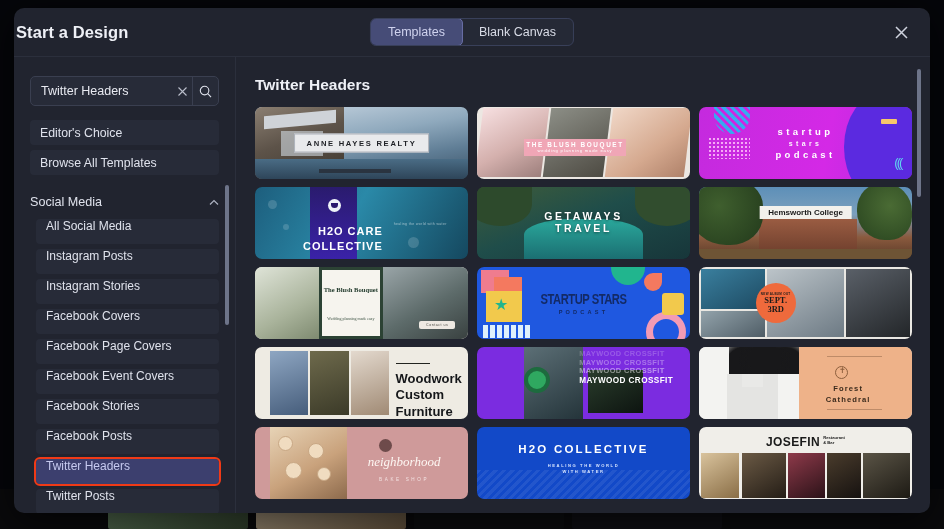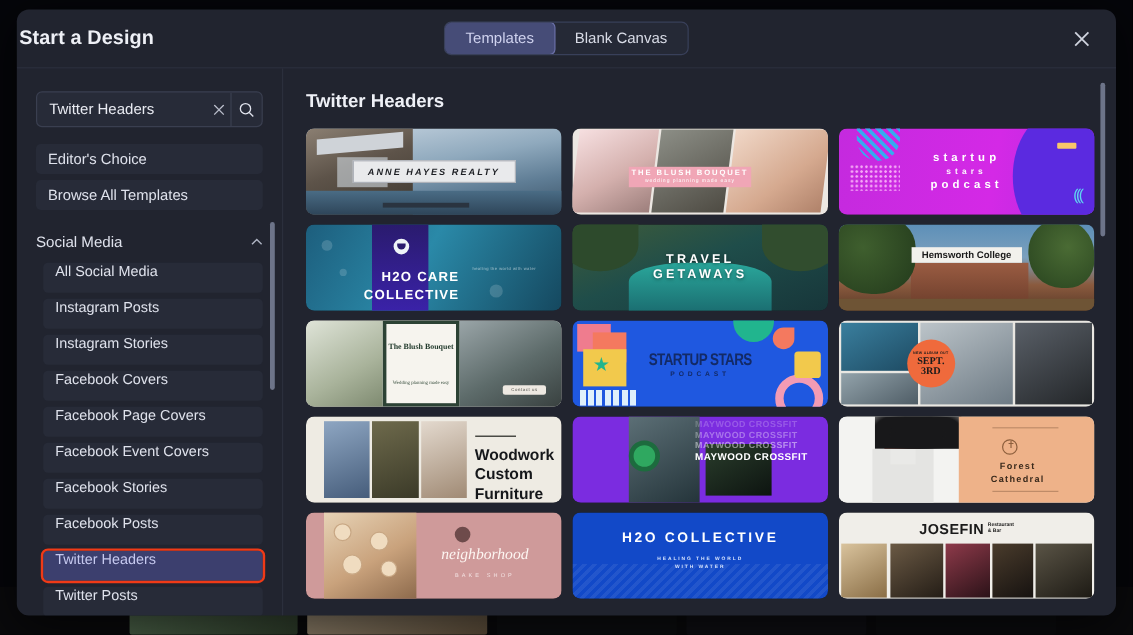--- a/index.html
+++ b/index.html
@@ -198,21 +198,21 @@
   .card-inner { position: absolute; inset: 0; }
   .content-sb {
     position: absolute;
     right: 9px; top: 12px;
     width: 4px; height: 128px;
     background: #6d7489;
     border-radius: 2px;
   }
 
   
-  .c1 { background: linear-gradient(170deg,#c9d6e2 0%,#8fa9bd 42%,#5f7d95 70%,#3c5367 100%); font-style: italic; }
+  .c1 { background: linear-gradient(170deg,#c9d6e2 0%,#8fa9bd 42%,#5f7d95 70%,#3c5367 100%); }
   .c1 .house { position:absolute; left:0; top:0; width:42%; height:100%;
     background: linear-gradient(160deg,#8b7f72 0%,#5d5349 45%,#3d372f 100%); }
   .c1 .roof { position:absolute; left:4%; top:8%; width:34%; height:18%; background:#cfd3d8; transform:skewY(-5deg); }
   .c1 .win { position:absolute; left:12%; top:34%; width:20%; height:34%; background:rgba(220,232,240,.55); }
   .c1 .water { position:absolute; left:0; bottom:0; width:100%; height:28%; background:linear-gradient(#4a6c85,#2e4559); }
   .c1 .dock { position:absolute; left:30%; bottom:8%; width:34%; height:6%; background:#2a3440; }
   .c1 .label { position:absolute; left:50%; top:50%; transform:translate(-50%,-50%);
     background:#e9eaec; color:#1d1f24; font-size:7.6px; letter-spacing:1.7px; font-weight:bold;
     padding:4px 12px; border:1px solid #aeb2ba; white-space:nowrap; }
 
@@ -569,22 +569,22 @@
             <div class="sm">healing the world with water</div>
           </div>
         </div>
 
         <div class="card">
           <div class="card-inner c5">
             <div class="lagoon"></div>
               <div class="palm pl"></div>
               <div class="palm pr"></div>
             <div class="t">
+              <div>GETAWAYS</div>
               <div>TRAVEL</div>
-              <div>GETAWAYS</div>
             </div>
           </div>
         </div>
 
         <div class="card">
           <div class="card-inner c6">
             <div class="bldg"></div>
               <div class="grass"></div>
             <div class="tree"></div>
               <div class="tree2"></div>

